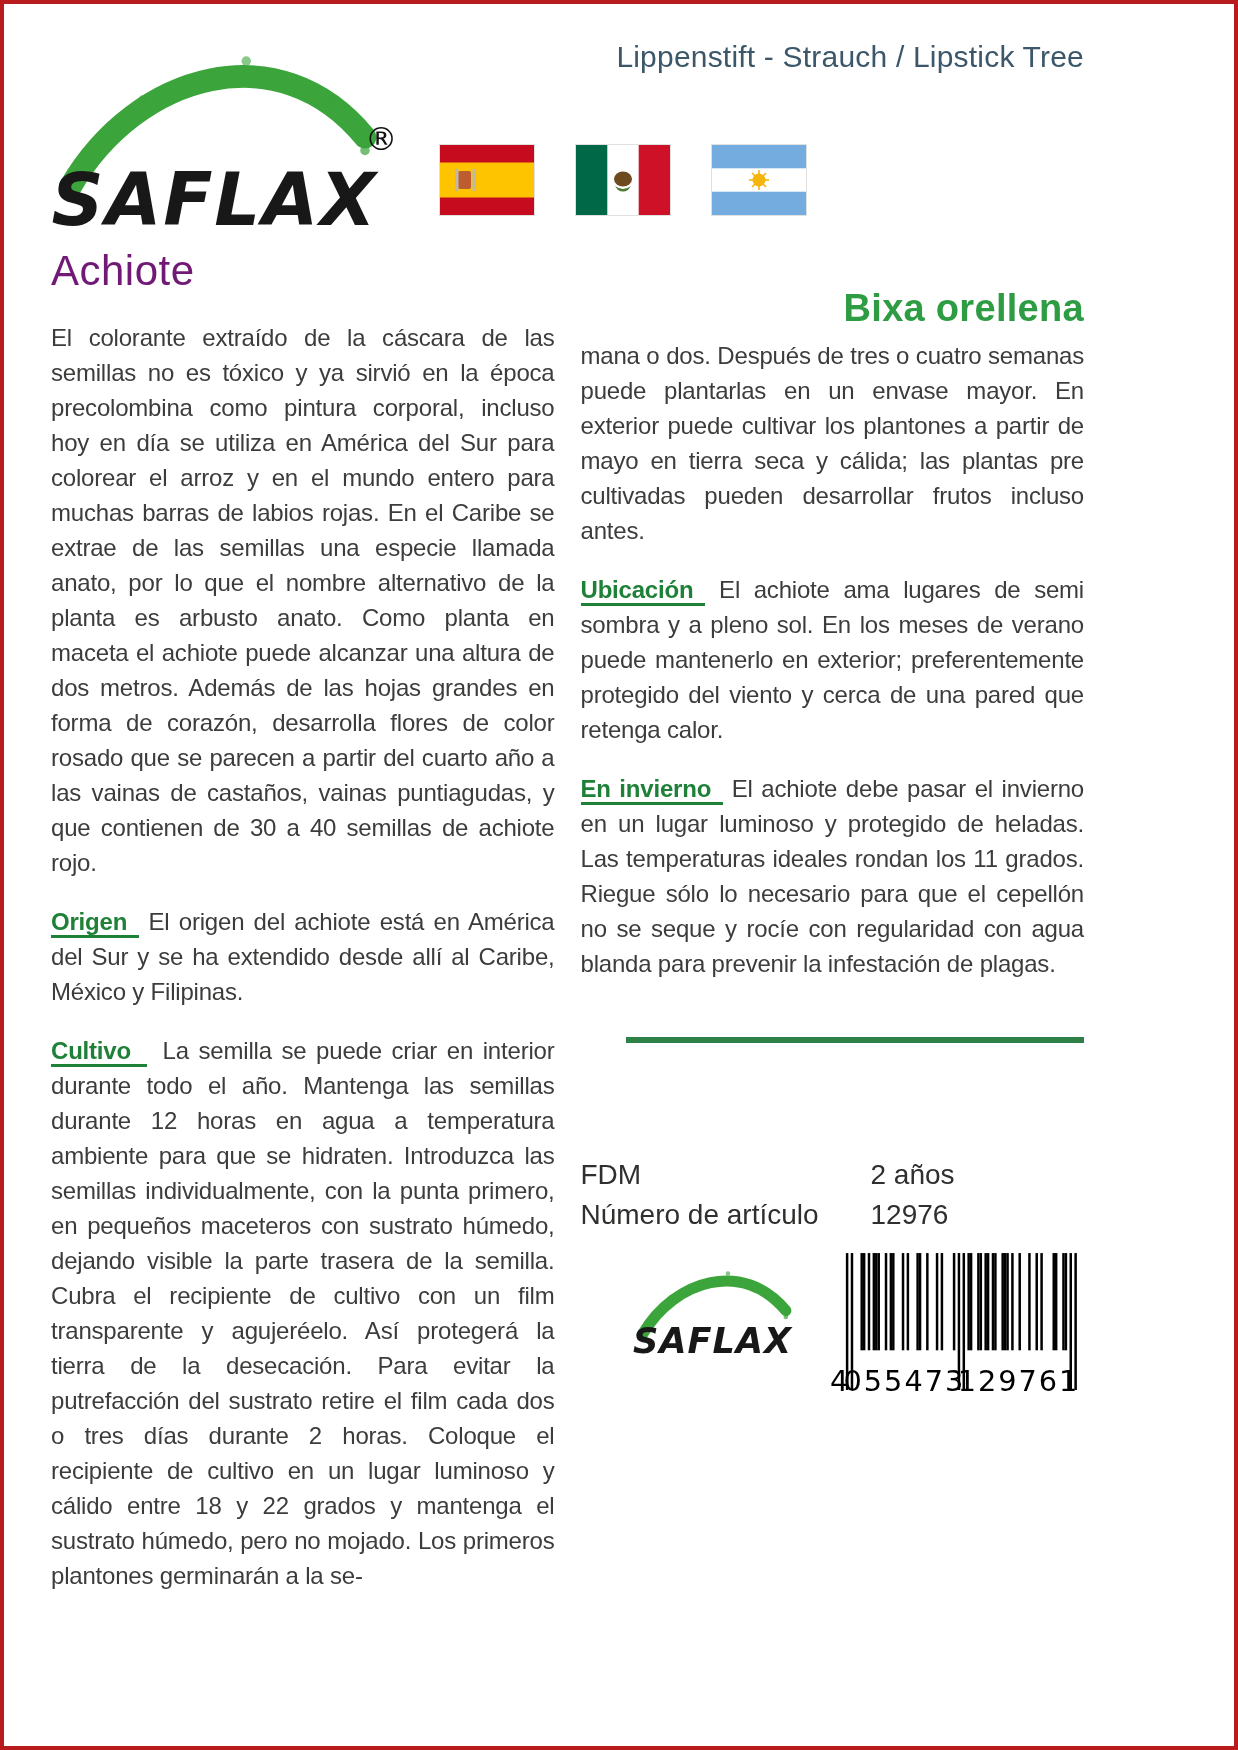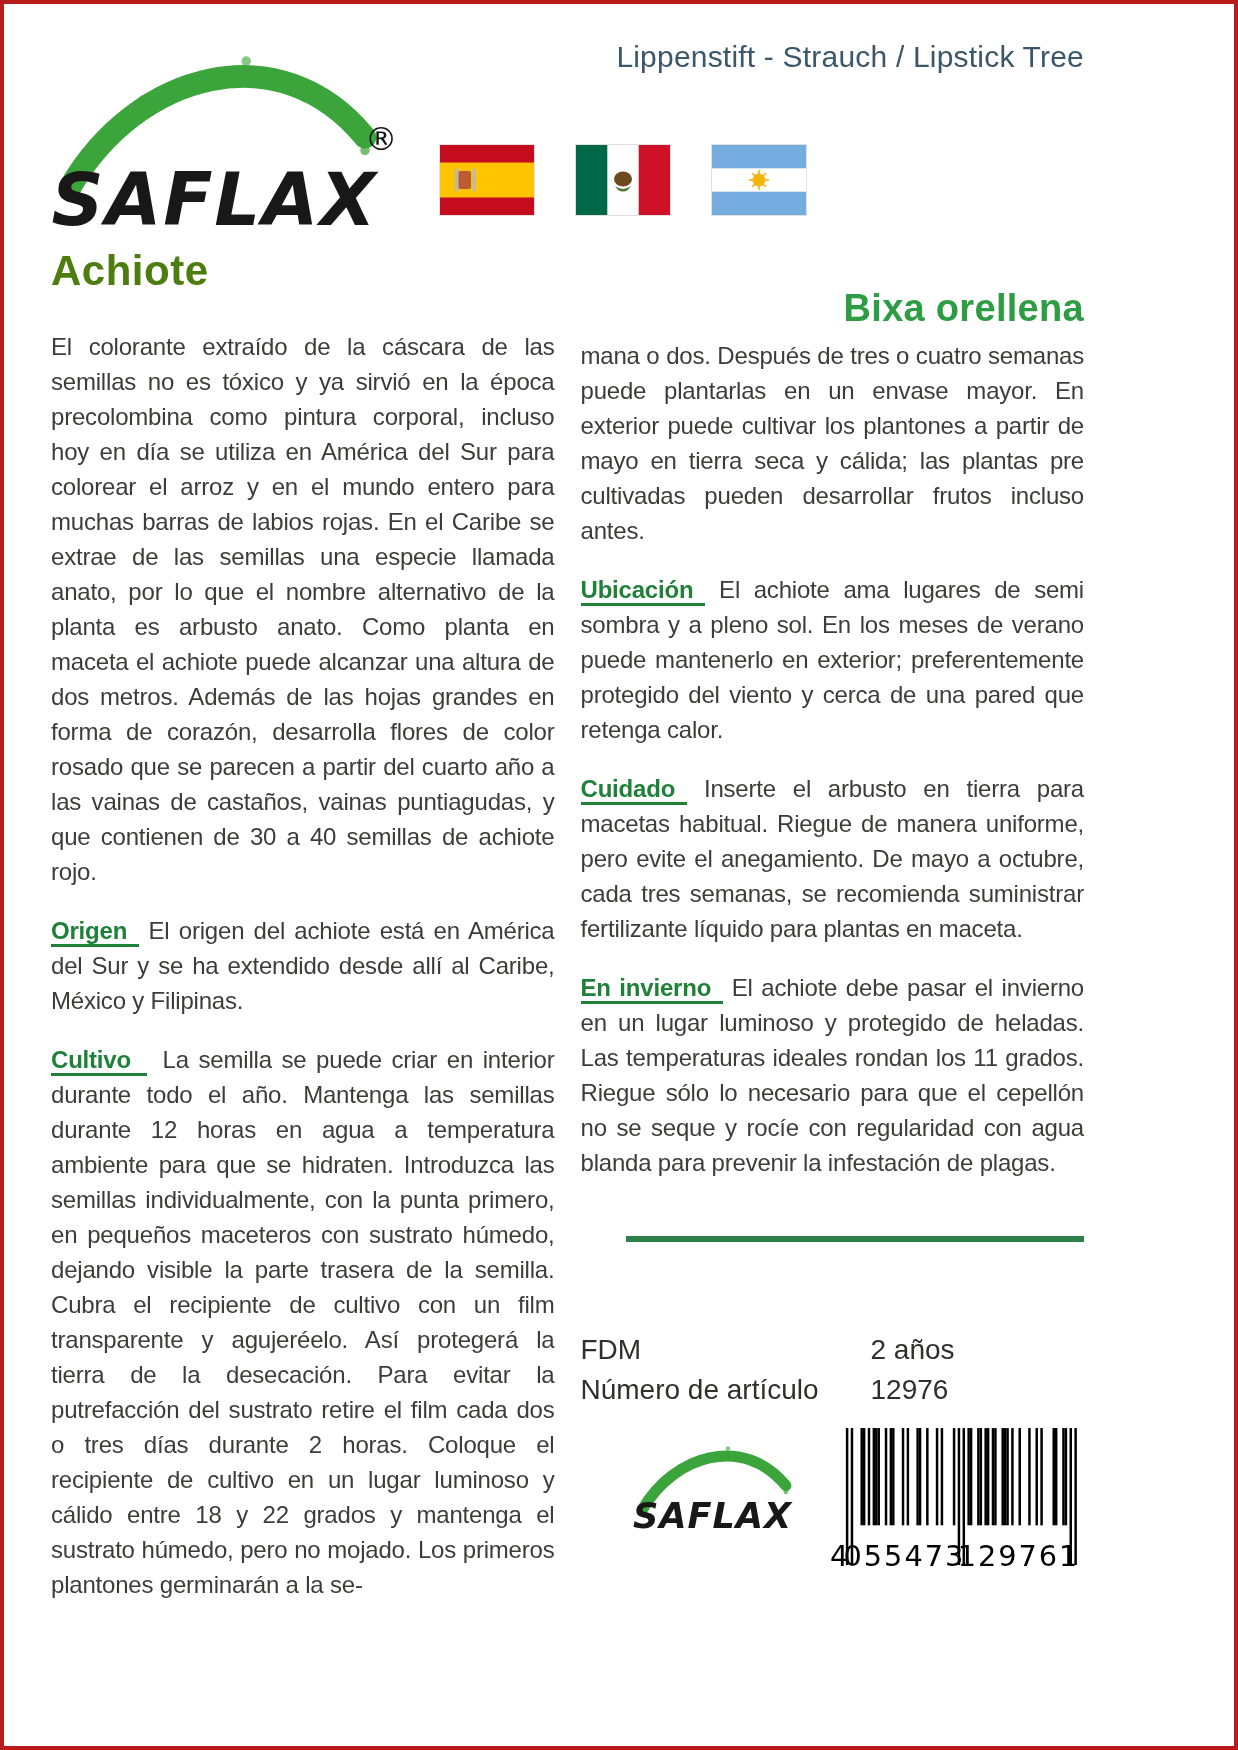--- a/index.html
+++ b/index.html
@@ -21,42 +21,42 @@
     font-size:30px;color:#3B5769;letter-spacing:0.2px;
   }
   .brand-row{position:absolute;left:0;bottom:0;display:flex;align-items:flex-end;}
   .logo-top{display:block;}
   .flags{display:flex;gap:40px;margin-left:26px;margin-bottom:18px;}
   .flag{display:block;border:1px solid #e0e0e0;}
   
   .columns{display:flex;gap:26px;margin-top:10px;}
   .col{flex:1;min-width:0;}
   h1.title{
-    margin:6px 0 37px 0;font-size:42px;line-height:1;
-    color:#4d7c0f;font-weight:bold;letter-spacing:0.5px;
+    margin:6px 0 28px 0;font-size:42px;line-height:1;
+    color:#701a75;font-weight:normal;letter-spacing:0.5px;
   }
   h2.botname{
     margin:44px 0 8px 0;font-size:38px;line-height:1.1;
     color:#2D9C43;font-weight:bold;text-align:right;letter-spacing:0.3px;
   }
   p.body{
     margin:0 0 24px 0;
     font-size:24px;line-height:35px;
     text-align:justify;letter-spacing:-0.2px;
   }
   .sec{
     color:#1F8038;font-weight:bold;
     border-bottom:3px solid #1F8038;
     padding-right:12px;
     margin-top:32px;
   }
   .sec.wide{padding-right:16px;margin-right:6px;}
   
   .rule{height:6px;background:#2E8049;margin:56px 0 0 45px;}
-  .info{margin-top:92px;}
+  .info{margin-top:116px;}
   .info .row{display:flex;align-items:baseline;height:40px;font-size:28px;color:#2F2F2E;}
   .info .lbl{width:290px;flex:none;}
   .bottom-row{display:flex;align-items:flex-end;justify-content:space-between;margin-top:12px;}
   .logo-bottom{display:block;margin-left:52px;margin-bottom:40px;}
   .barcode{display:block;}
   #bars rect{fill:#000;}
   .bc-digit{font-family:"DejaVu Sans",sans-serif;font-size:29px;fill:#000;letter-spacing:2px;}
   .logo-text{font-family:"DejaVu Sans",sans-serif;font-size:76px;font-style:italic;font-weight:bold;fill:#181818;letter-spacing:2px;}
   .logo-reg{font-family:"DejaVu Sans",sans-serif;font-size:34px;fill:#111;}
 </style>
@@ -126,21 +126,20 @@
       <p class="body"><span class="sec wide">Cultivo</span> <span>La semilla se puede criar en interior durante todo el año. Mantenga las semillas durante 12 horas en agua a temperatura ambiente para que se hidraten. Introduzca las semillas individualmente, con la punta primero, en pequeños maceteros con sustrato húmedo, dejando visible la parte trasera de la semilla. Cubra el recipiente de cultivo con un film transparente y agujeréelo. Así protegerá la tierra de la desecación. Para evitar la putrefacción del sustrato retire el film cada dos o tres días durante 2 horas. Coloque el recipiente de cultivo en un lugar luminoso y cálido entre 18 y 22 grados y mantenga el sustrato húmedo, pero no mojado. Los primeros plantones germinarán a la se-</span></p>
     </div>
 
     <div class="col">
       <h2 class="botname">Bixa orellena</h2>
 
       <p class="body">mana o dos. Después de tres o cuatro semanas puede plantarlas en un envase mayor. En exterior puede cultivar los plantones a partir de mayo en tierra seca y cálida; las plantas pre cultivadas pueden desarrollar frutos incluso antes.</p>
 
       <p class="body"><span class="sec">Ubicación</span> <span>El achiote ama lugares de semi sombra y a pleno sol. En los meses de verano puede mantenerlo en exterior; preferentemente protegido del viento y cerca de una pared que retenga calor.</span></p>
 
-      <p class="body"><span class="sec">Cuidado</span> <span>Inserte el arbusto en tierra para macetas habitual. Riegue de manera uniforme, pero evite el anegamiento. De mayo a octubre, cada tres semanas, se recomienda suministrar fertilizante líquido para plantas en maceta.</span></p>
 
       <p class="body"><span class="sec">En invierno</span> <span>El achiote debe pasar el invierno en un lugar luminoso y protegido de heladas. Las temperaturas ideales rondan los 11 grados. Riegue sólo lo necesario para que el cepellón no se seque y rocíe con regularidad con agua blanda para prevenir la infestación de plagas.</span></p>
 
       <div class="rule"></div>
 
       <div class="info">
         <div class="row">
           <span class="lbl">FDM</span>
           <span class="val">2 años</span>
         </div>

